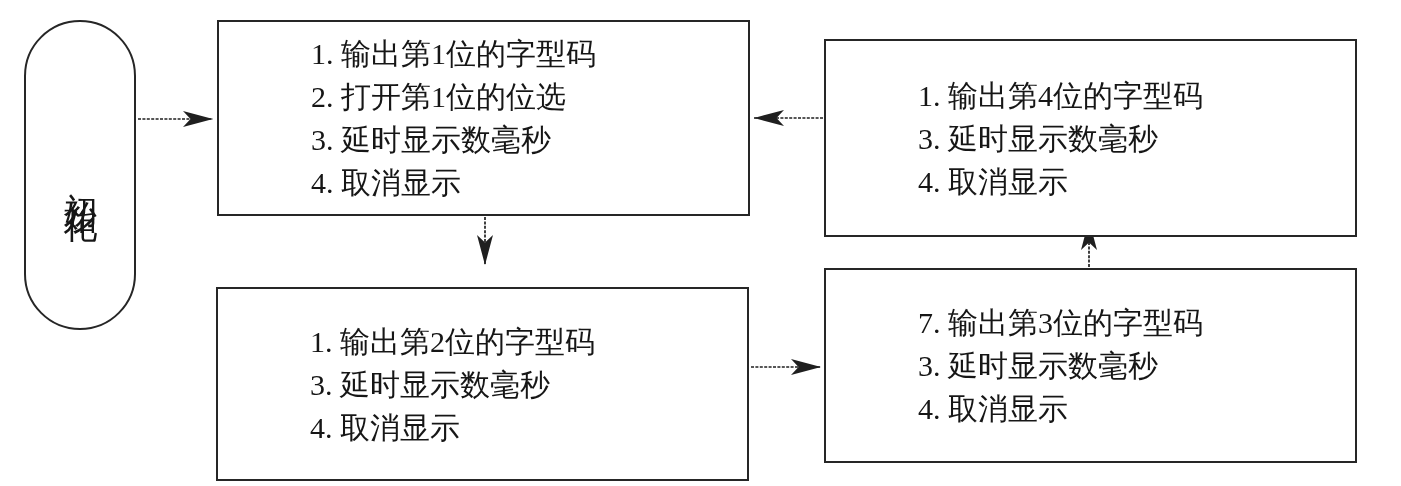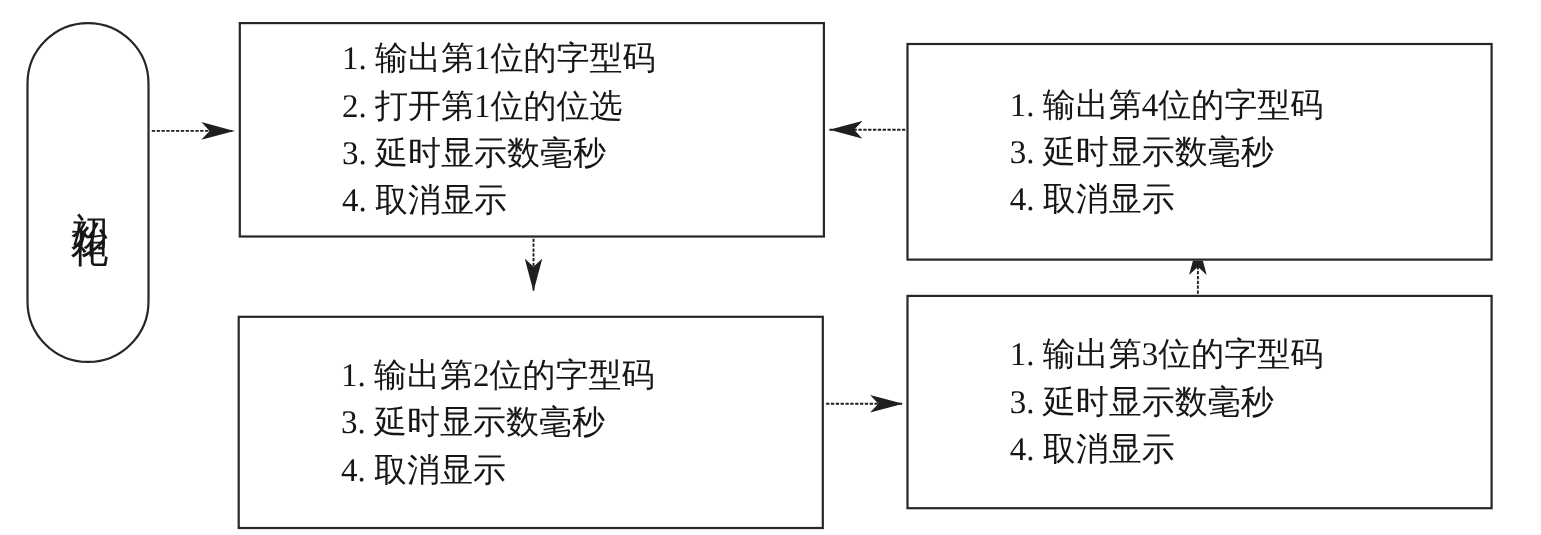--- a/index.html
+++ b/index.html
@@ -88,21 +88,21 @@
     <div class="line">4. 取消显示</div>
   </div>
 
   <div class="node box" id="box2">
     <div class="line">1. 输出第2位的字型码</div>
     <div class="line">3. 延时显示数毫秒</div>
     <div class="line">4. 取消显示</div>
   </div>
 
   <div class="node box" id="box3">
-    <div class="line">1. 输出第3位的字型码</div>
+    <div class="line">7. 输出第3位的字型码</div>
     <div class="line">3. 延时显示数毫秒</div>
     <div class="line">4. 取消显示</div>
   </div>
 
   <div class="node box" id="box4">
     <div class="line">1. 输出第4位的字型码</div>
     <div class="line">3. 延时显示数毫秒</div>
     <div class="line">4. 取消显示</div>
   </div>
 

